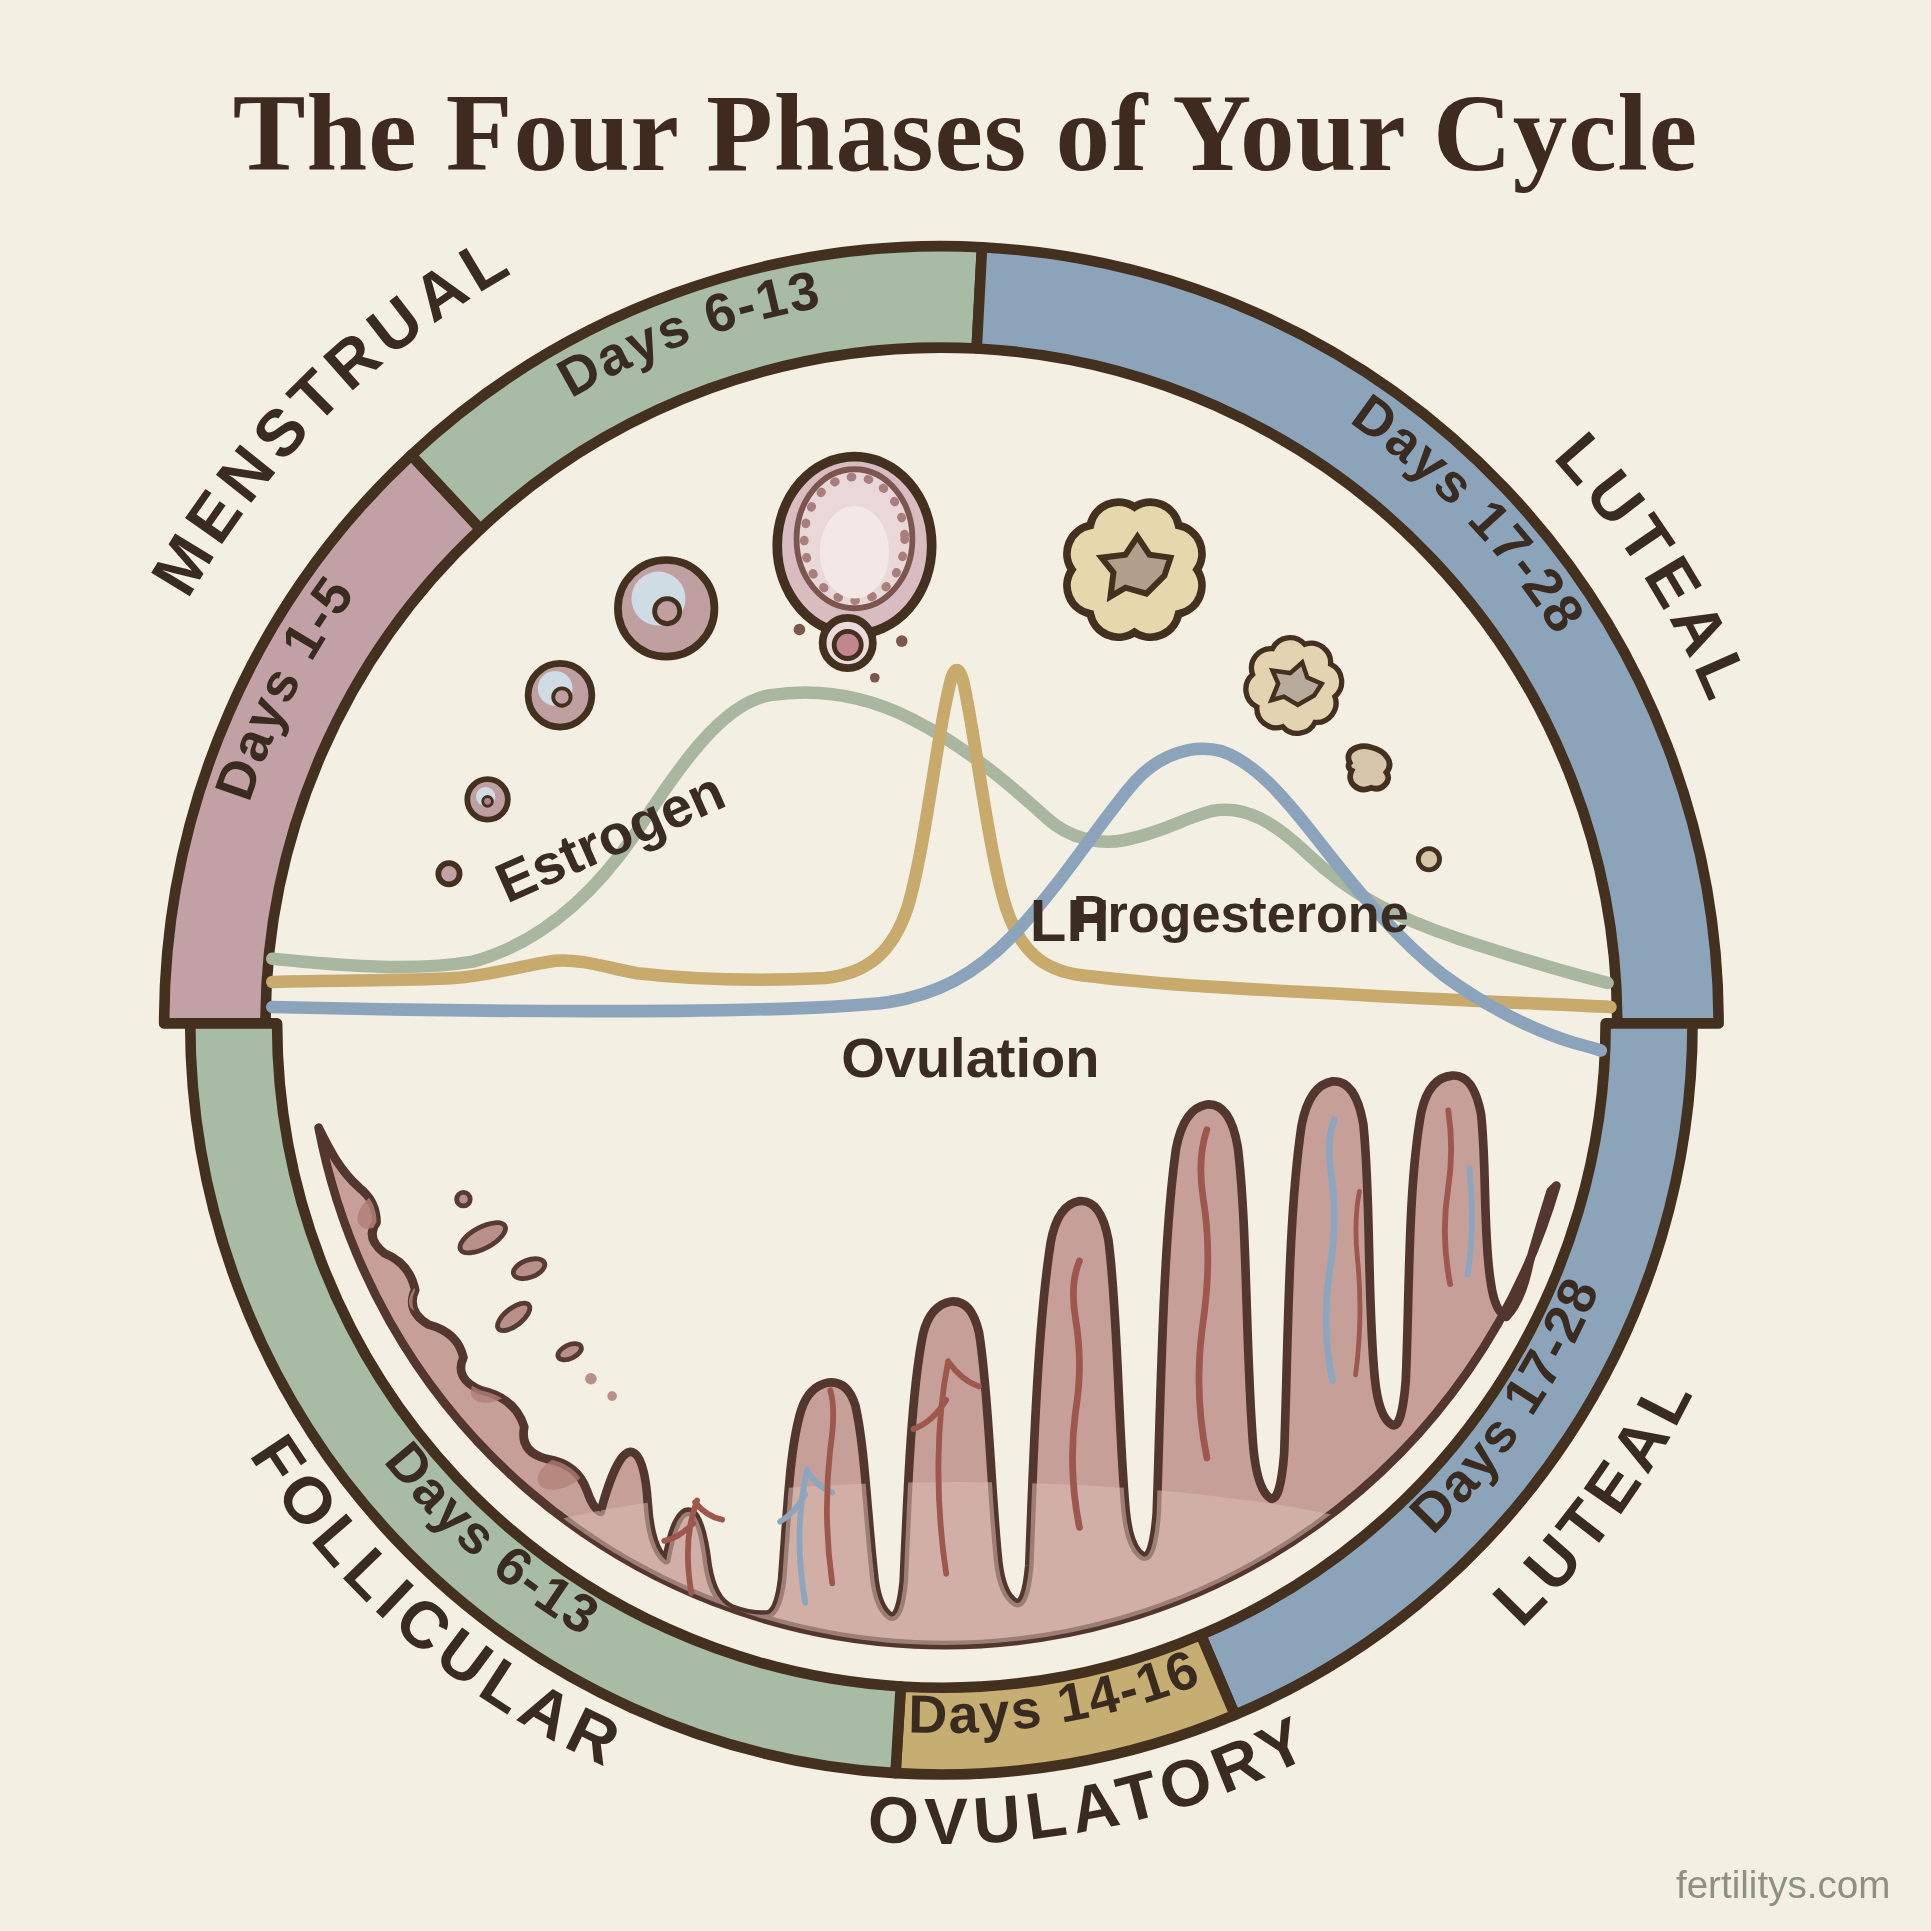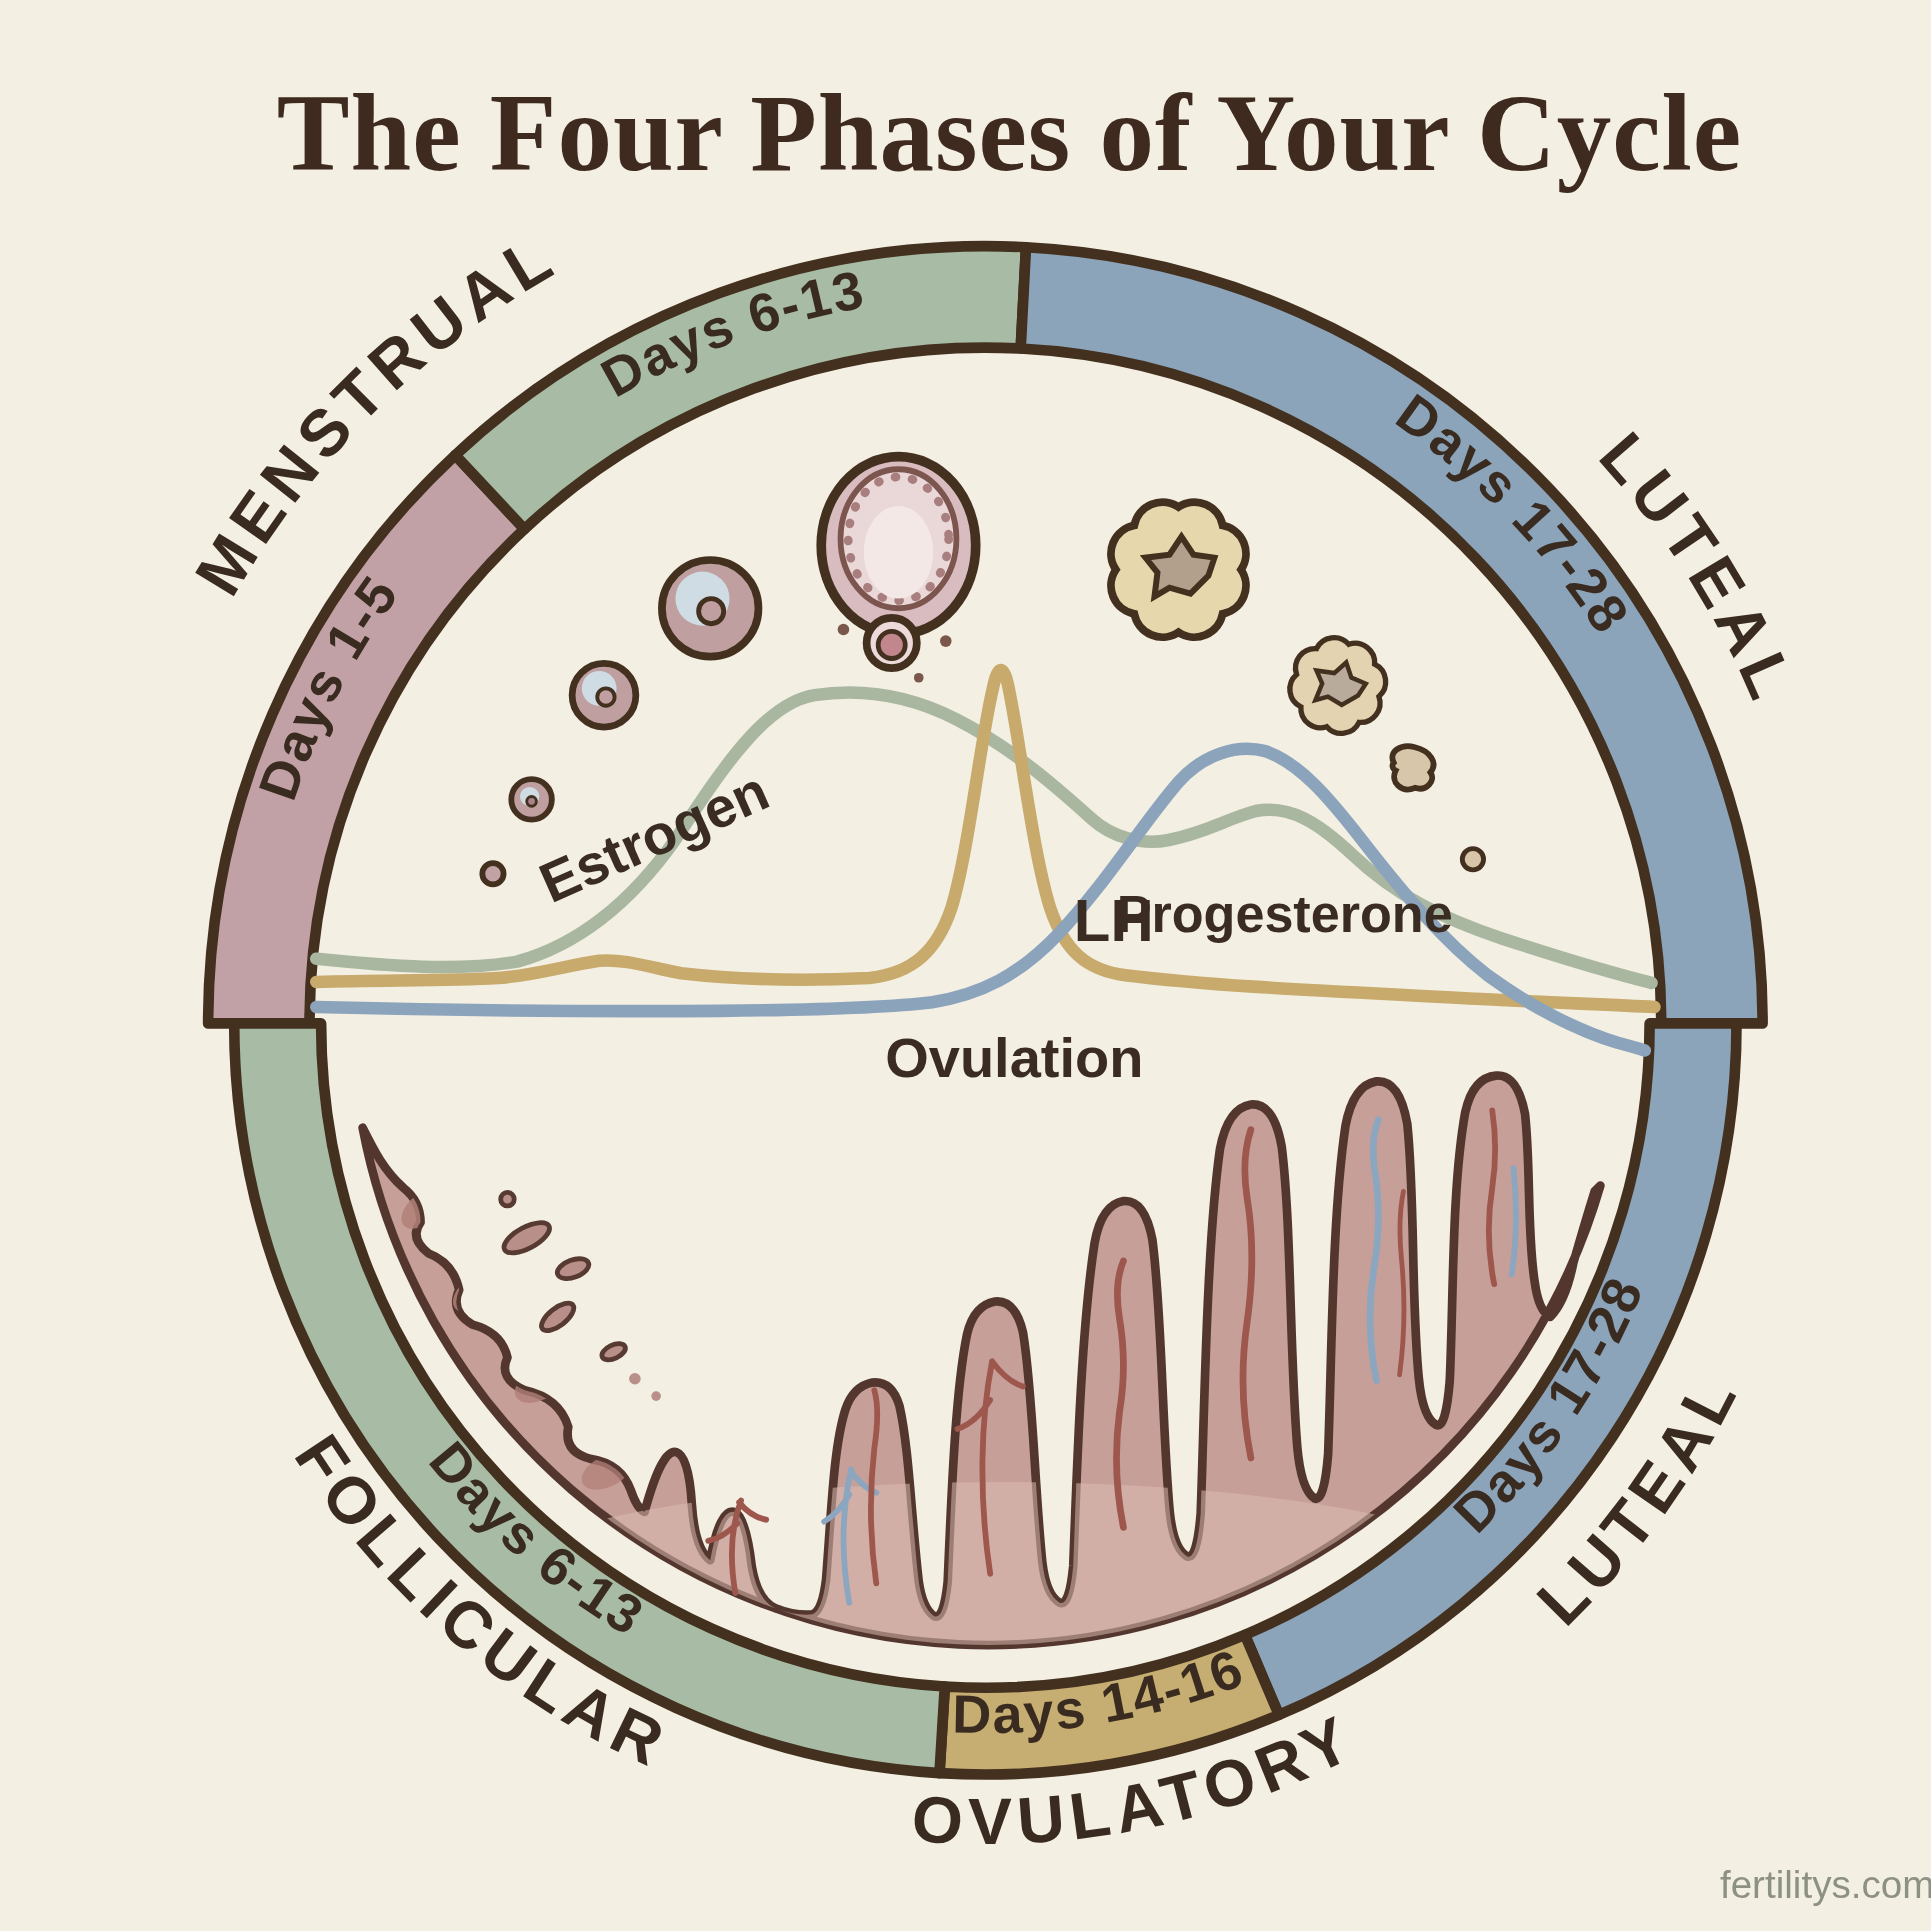--- a/index.html
+++ b/index.html
@@ -1,16 +1,16 @@
 <!DOCTYPE html>
 <html><head>
 <meta charset="utf-8">
 <style>
   html,body{margin:0;padding:0;background:#f3efe3;}
-  .page{width:1585px;height:1931px;position:relative;font-family:"Liberation Sans",sans-serif;margin-left:44px;}
+  .page{width:1585px;height:1931px;position:relative;font-family:"Liberation Sans",sans-serif;}
   svg{display:block;}
   .title-text{font-family:"Liberation Serif",serif;font-weight:bold;font-size:113px;fill:#3e2a1e;letter-spacing:1px;}
   .day-label{font-family:"Liberation Sans",sans-serif;font-weight:bold;font-size:56px;fill:#3a2b20;letter-spacing:2px;}
   .phase-label{font-family:"Liberation Sans",sans-serif;font-weight:bold;font-size:68px;fill:#3a2b20;letter-spacing:7px;}
   .curve-label{font-family:"Liberation Sans",sans-serif;font-weight:bold;fill:#3a2c22;}
   .watermark{font-family:"Liberation Sans",sans-serif;font-size:40px;fill:#8d9181;}
 </style>
 </head>
 <body>
 

